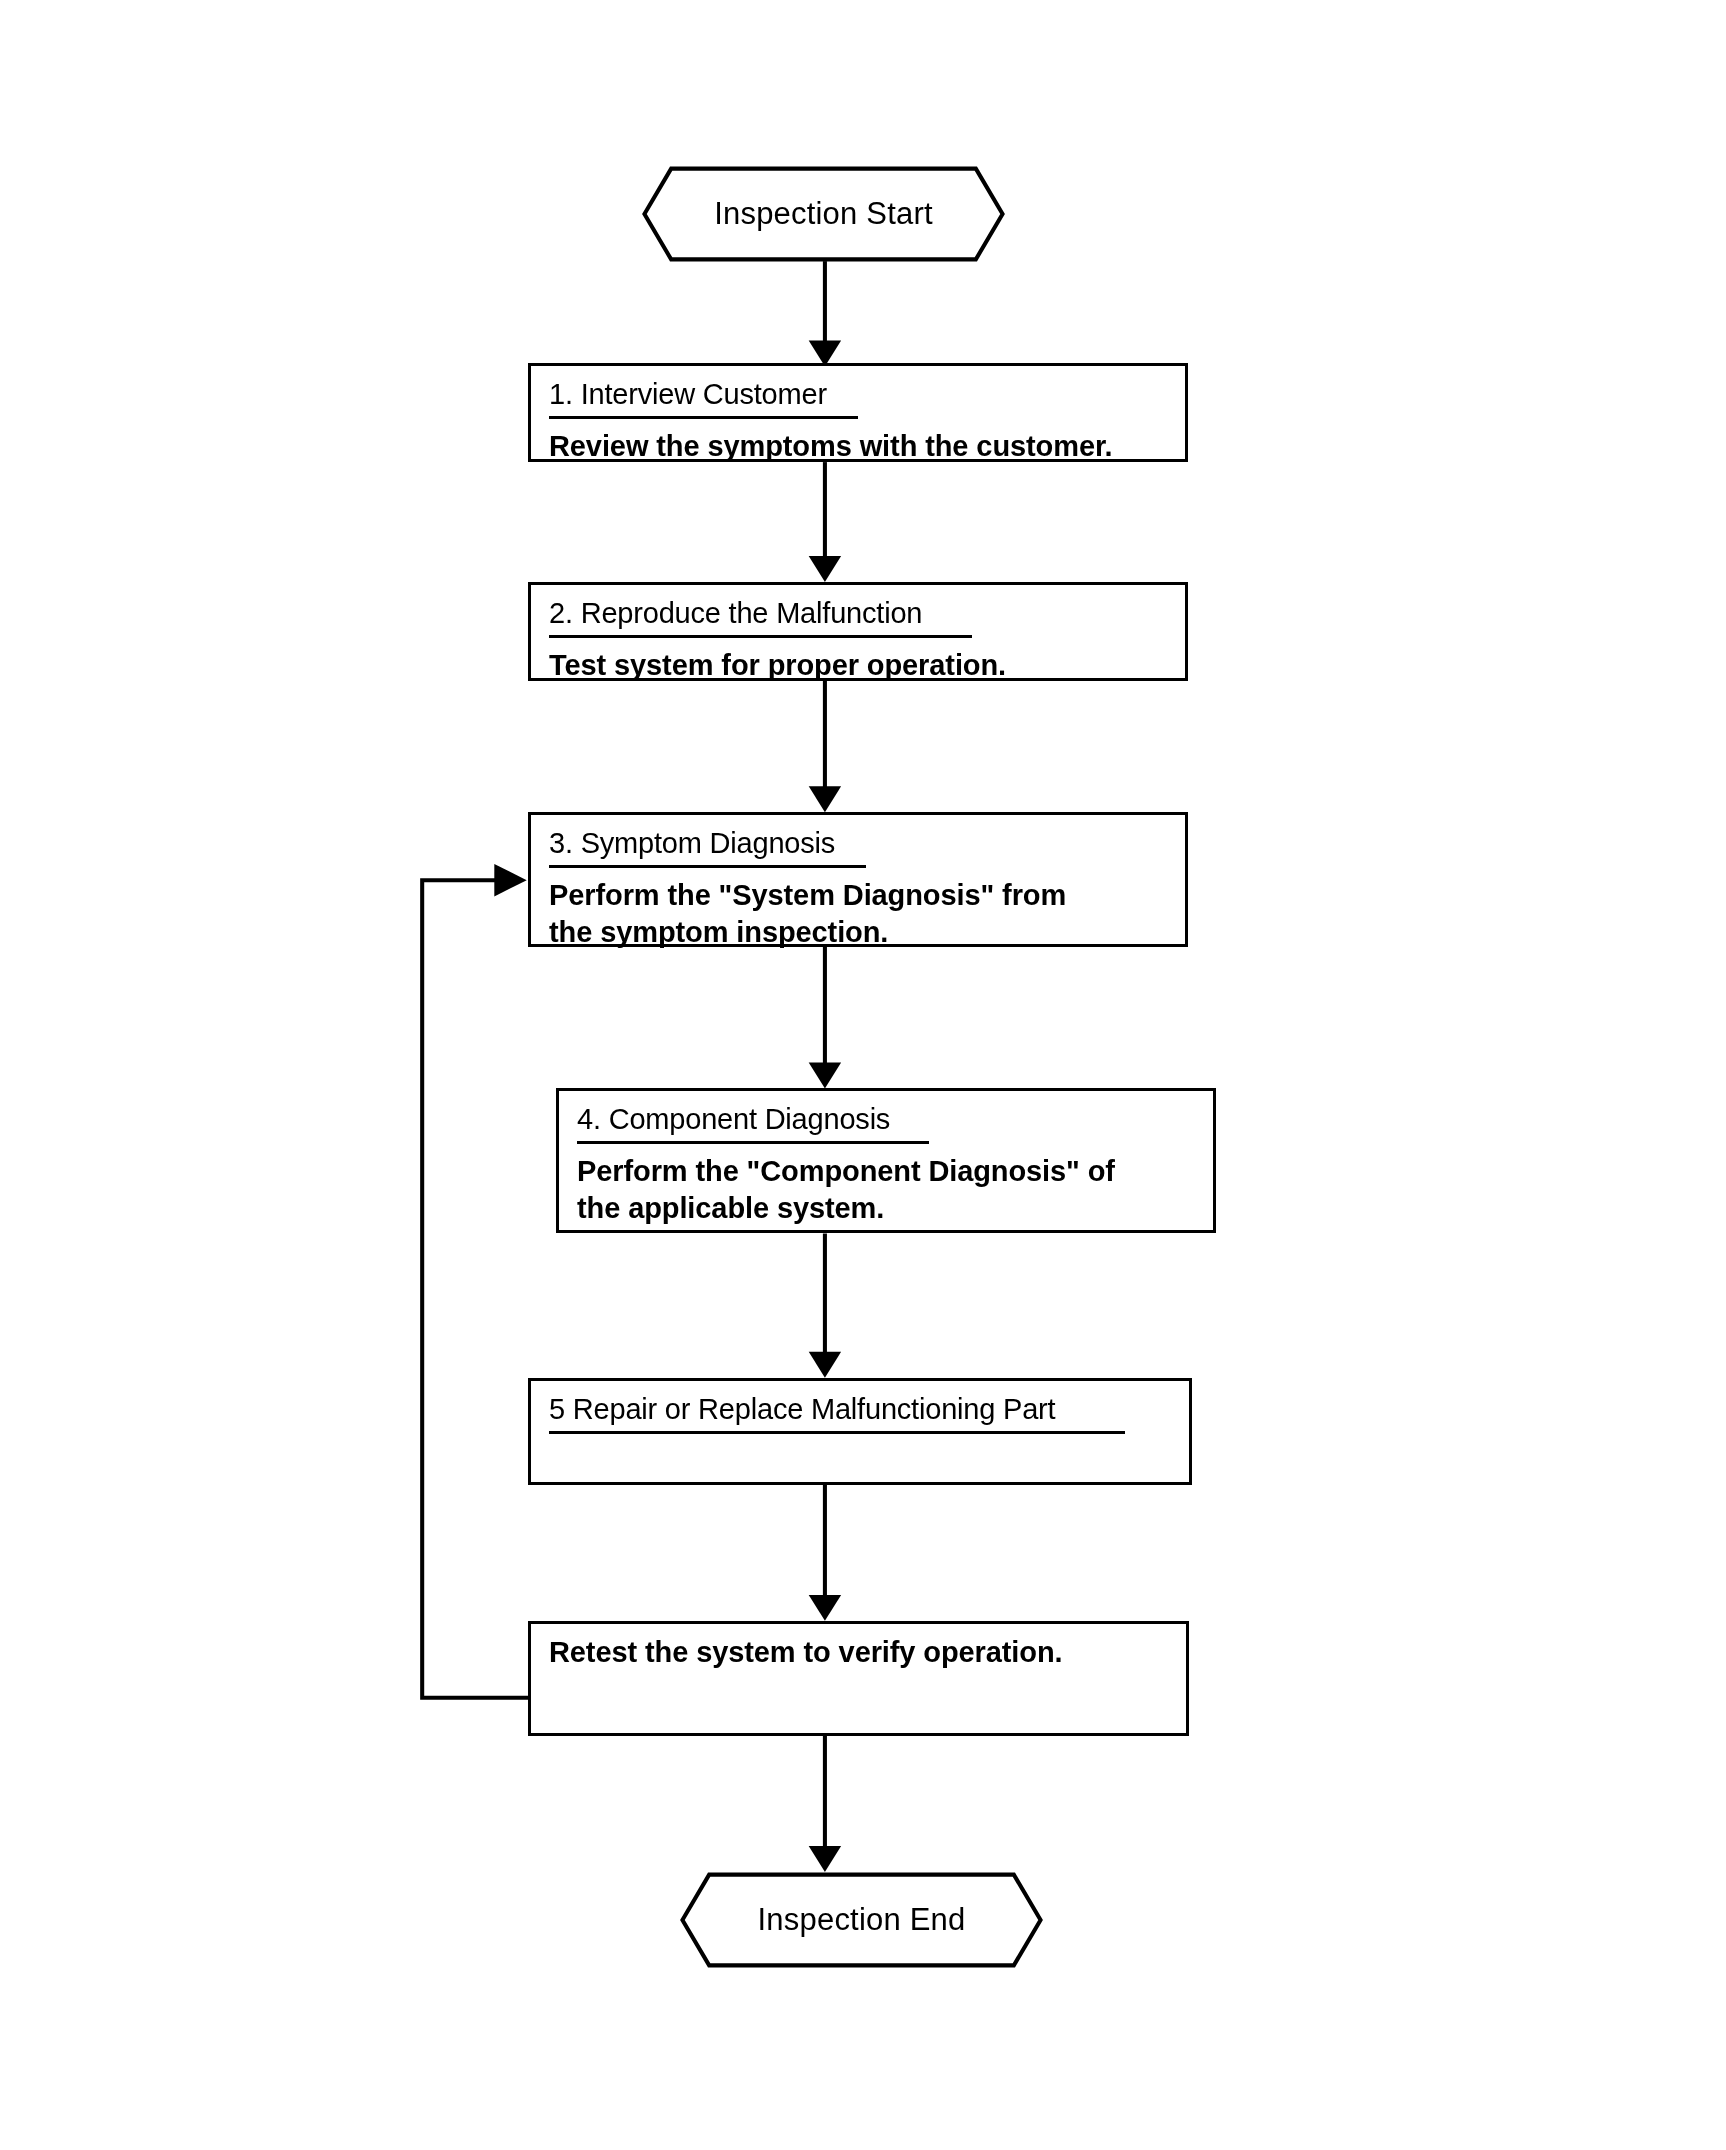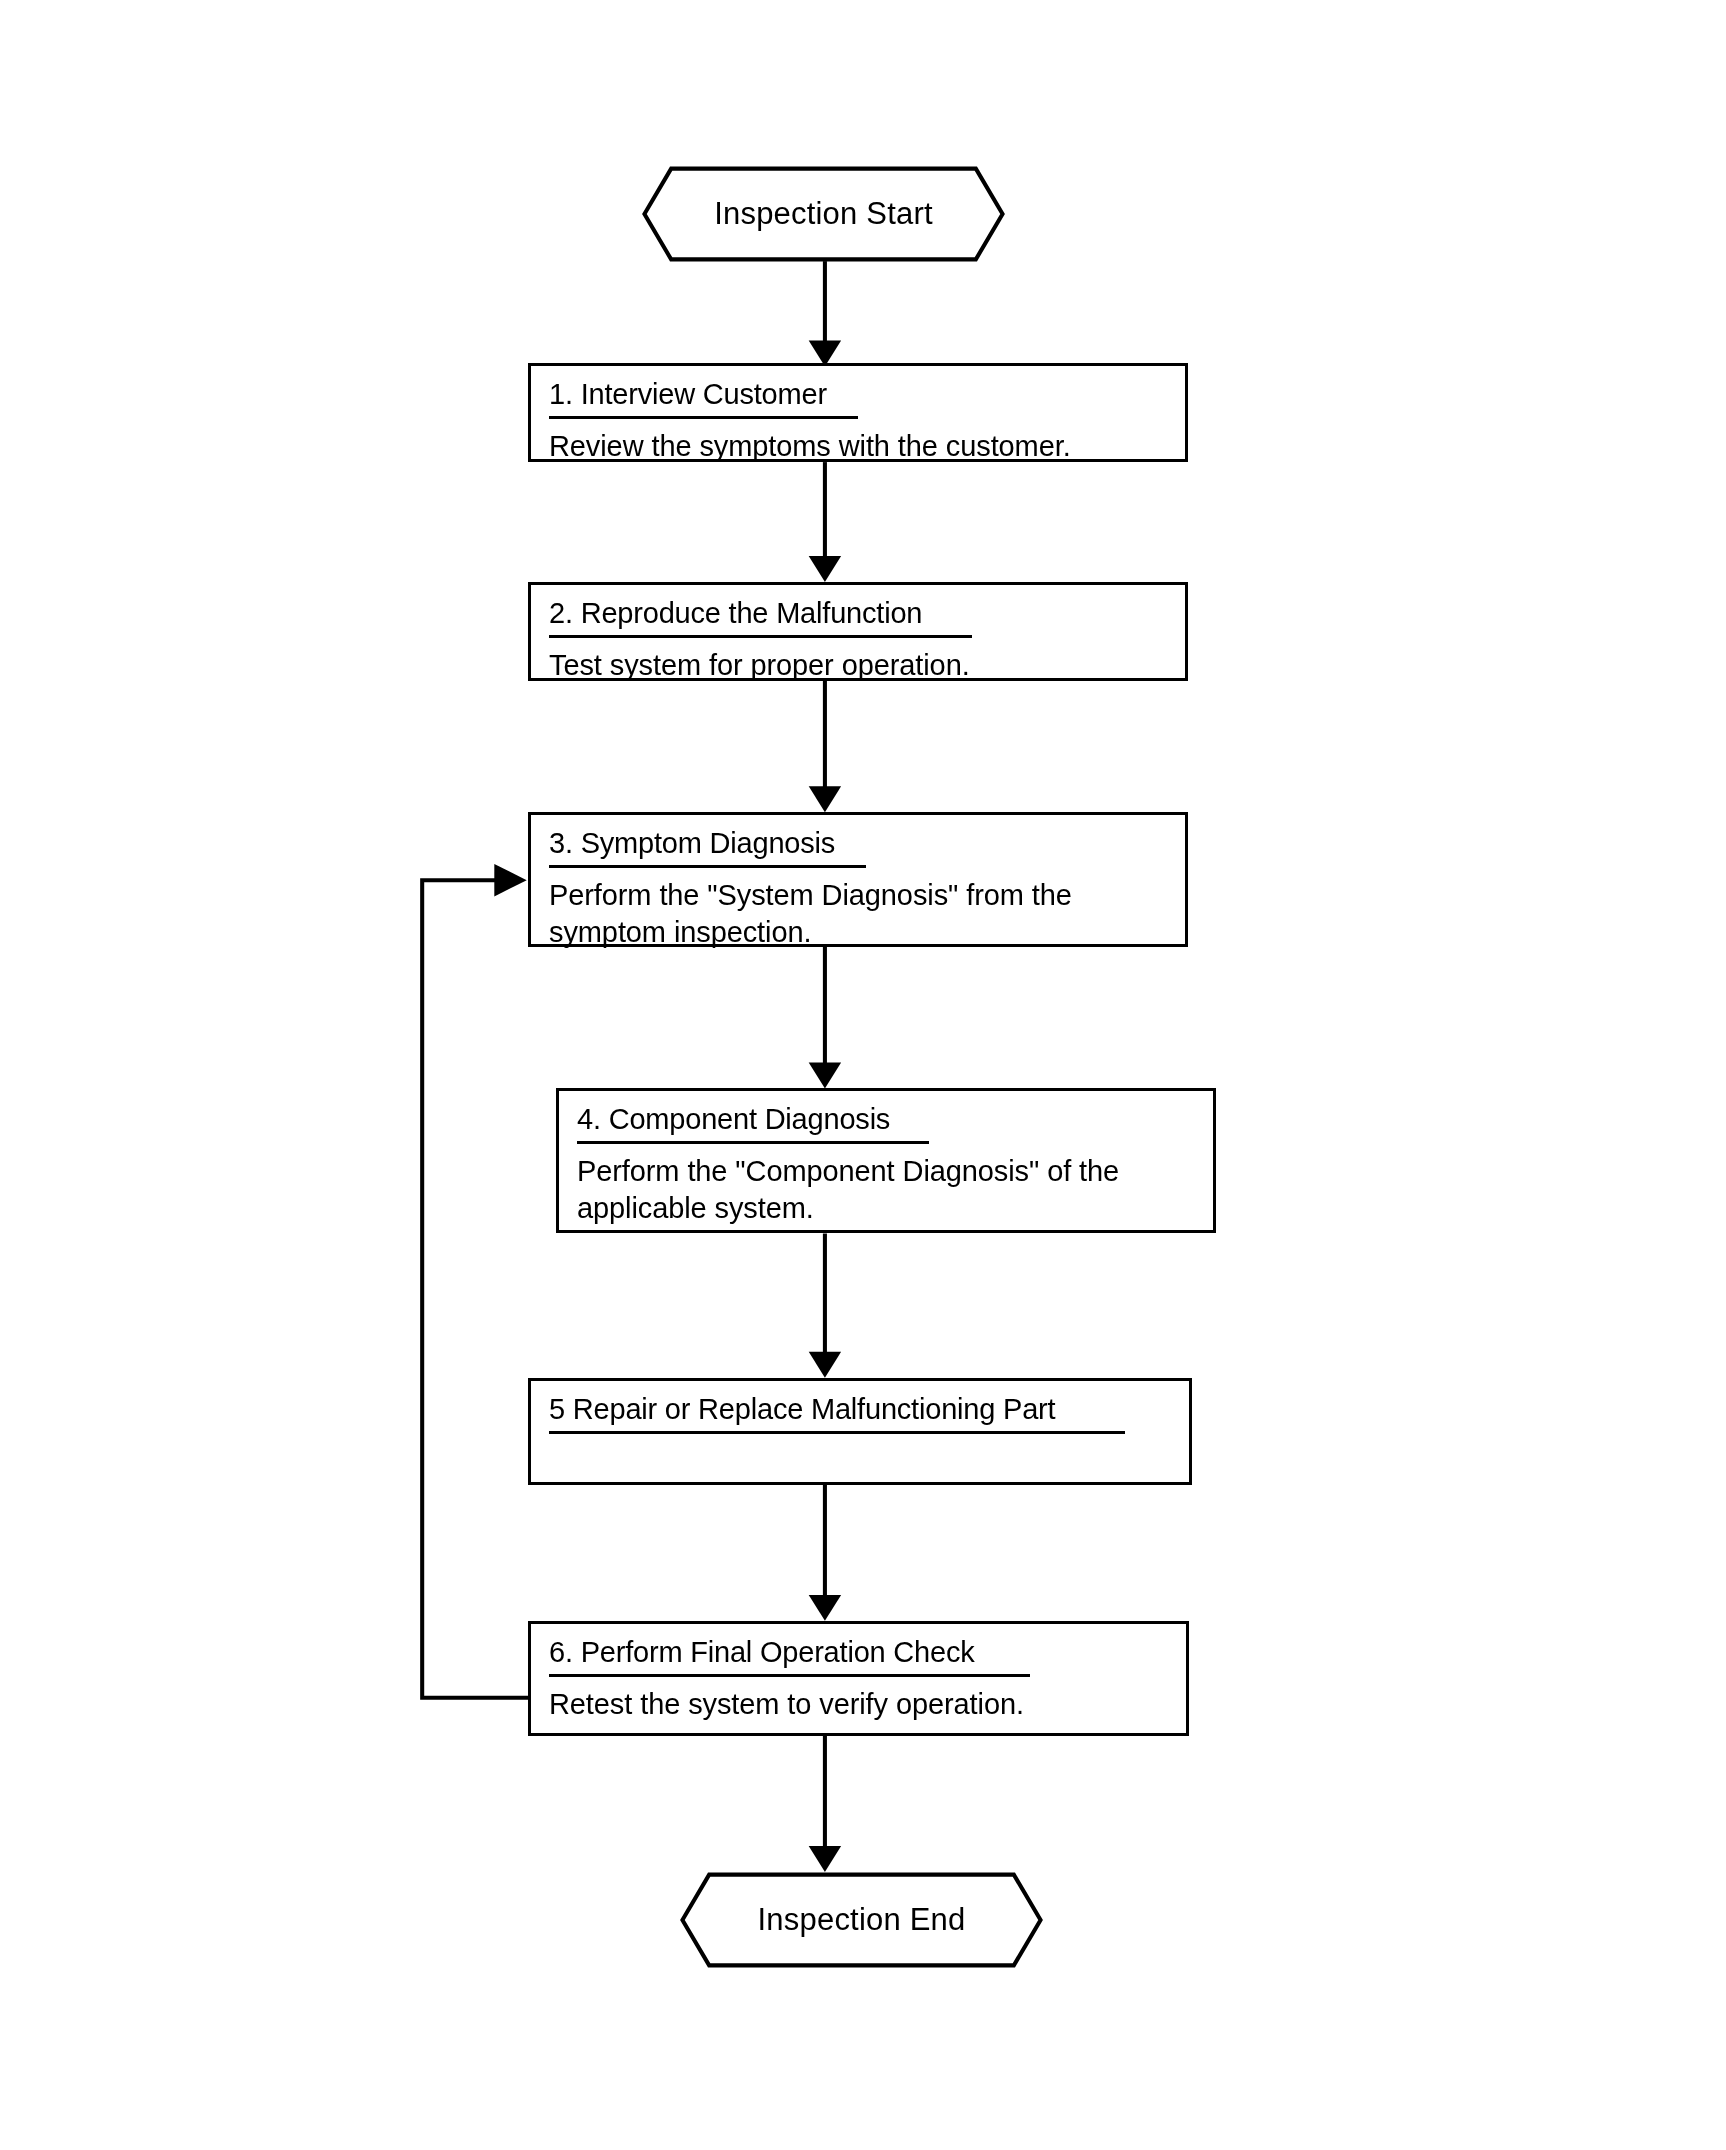--- a/index.html
+++ b/index.html
@@ -89,21 +89,21 @@
     border-bottom: 3.2px solid #000000;
     padding: 0 0 6.5px 0;
     margin: 0;
     line-height: 1.04;
   }
   .box-title-row {
     padding: 13px 0 0 18px;
   }
   .box-body {
     font-size: 29px;
-    font-weight: 400;
+    font-weight: 700;
     letter-spacing: -0.1px;
     line-height: 1.26;
     padding: 9.7px 0 0 18px;
     margin: 0;
     max-width: 96%;
   }
 
   
   .u-1 { padding-right: 31px; }
   .u-2 { padding-right: 50px; }
@@ -195,23 +195,20 @@
     <div class="box-body" style="max-width:579px;">Perform the "Component Diagnosis" of the applicable system.</div>
   </div>
 
   <div class="process-box" style="left:528px; top:1378px; width:664px; height:107px;">
     <div class="box-title-row">
       <span class="box-title u-5">5 Repair or Replace Malfunctioning Part</span>
     </div>
   </div>
 
   <div class="process-box" style="left:528px; top:1621px; width:661px; height:115px;">
-    <div class="box-title-row">
-      <span class="box-title u-6">6. Perform Final Operation Check</span>
-    </div>
     <div class="box-body">Retest the system to verify operation.</div>
   </div>
 
   <div class="terminator" style="left:680px; top:1872px; width:363px; height:96px;">
     <svg width="363" height="96" viewBox="0 0 448 118">
       <polygon class="hexpoly" points="3,59 36,3 412,3 445,59 412,115 36,115"></polygon>
     </svg>
     <div class="term-label">Inspection End</div>
   </div>
 

